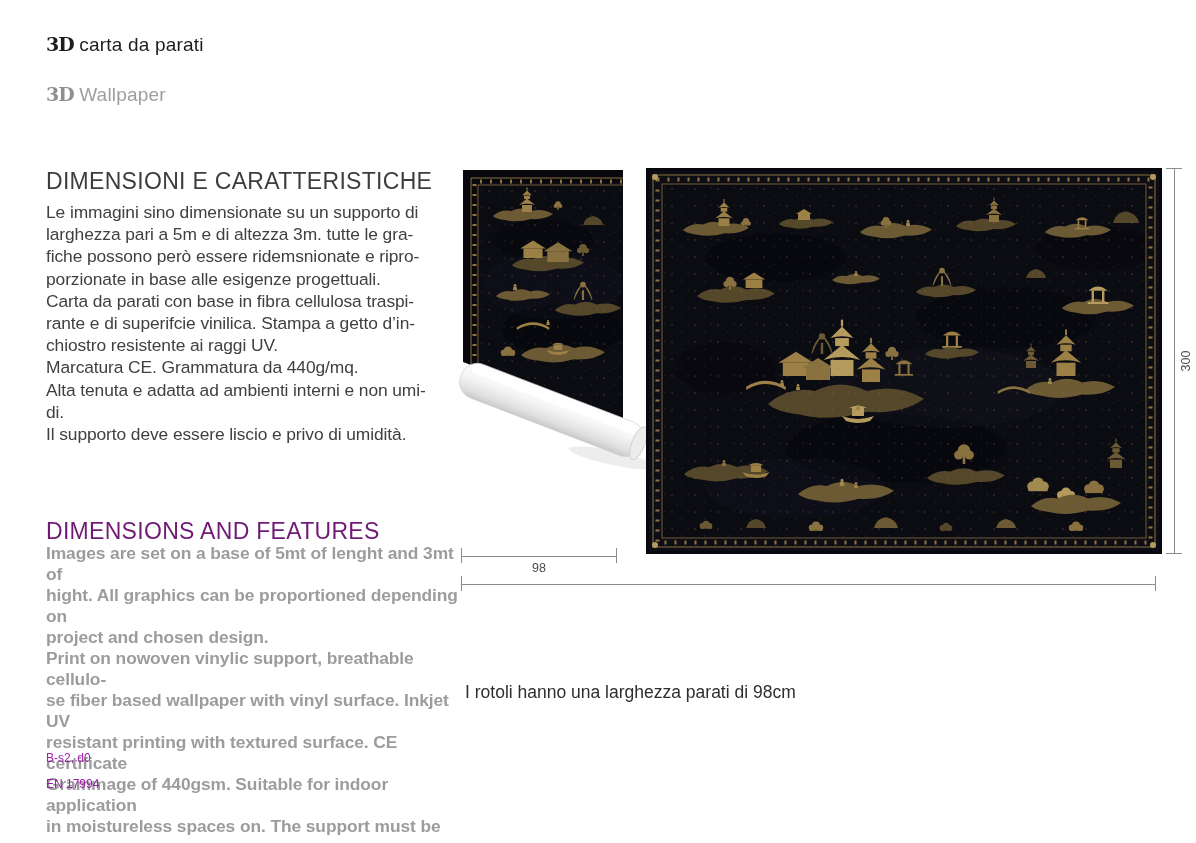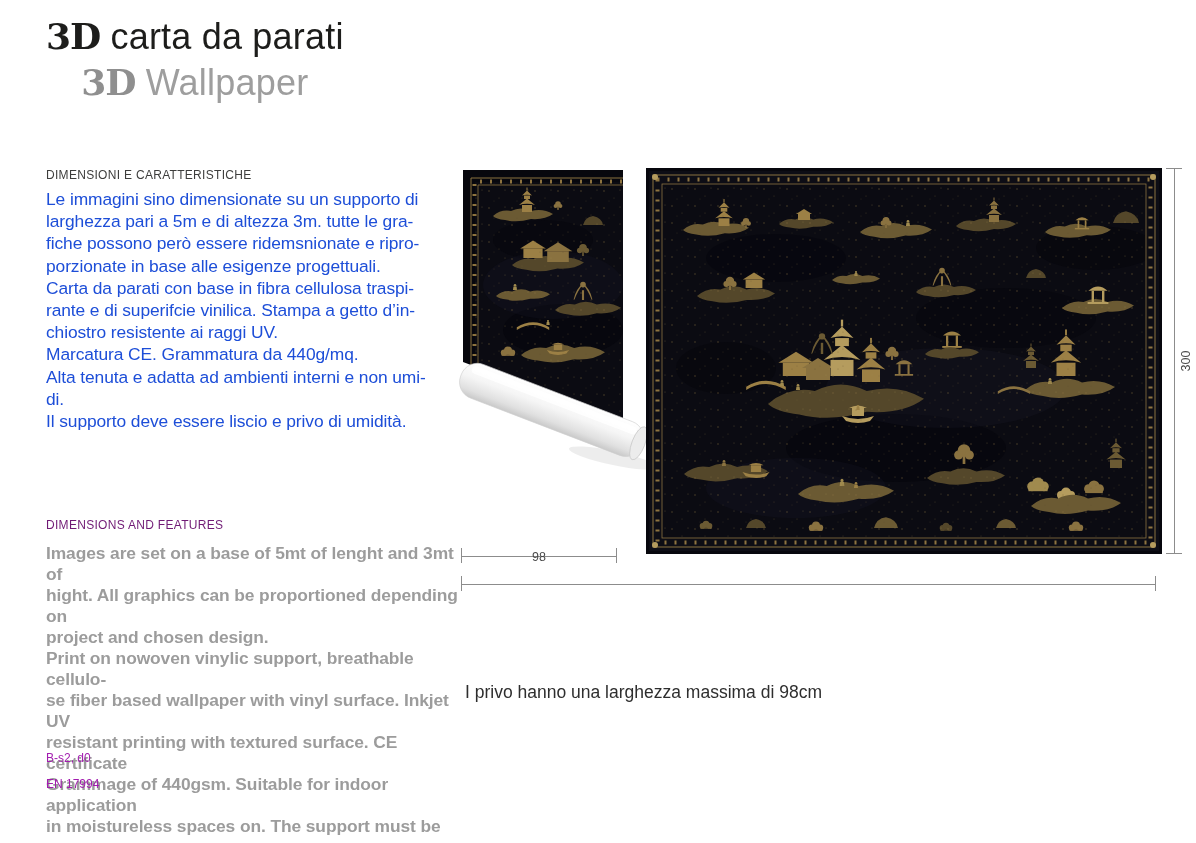--- a/index.html
+++ b/index.html
@@ -2,45 +2,45 @@
 <html><head>
 <meta charset="utf-8">
 <style>
   * { margin:0; padding:0; box-sizing:border-box; }
   html,body { background:#ffffff; }
   body { font-family:"Liberation Sans", sans-serif; color:#3d3d3c; }
   .page { position:relative; width:1196px; height:843px; background:#fff; overflow:hidden; }
 
   
   header { position:absolute; left:46px; top:22px; }
-  .title-line { font-size:36px; line-height:28px; letter-spacing:0.2px; color:#1d1d1b; }
+  .title-line { font-size:19px; line-height:44px; letter-spacing:0.2px; color:#1d1d1b; }
   .title-line .logo { font-family:"DejaVu Serif", serif; font-weight:700; letter-spacing:-1px; }
-  .title-line.en { margin-top:17px; color:#9e9e9e;text-align:center; }
+  .title-line.en { margin-top:5px; color:#9e9e9e; }
   .title-line.en .logo { color:#8f8f8f; }
 
   
-  h3.sec { position:absolute; left:46px; font-size:12px; font-weight:400; letter-spacing:0.3px; color:#3d3d3c; }
+  h3.sec { position:absolute; left:46px; font-size:23px; font-weight:400; letter-spacing:0.3px; color:#3d3d3c; }
   #heading-it { top:168px; }
   #heading-en { top:518px; color:#701a75; }
   p.body { position:absolute; left:46px; width:412px; font-size:17.4px; line-height:22.2px; letter-spacing:-0.1px; }
-  #body-it { top:188px; color:#1d4ed8; }
+  #body-it { top:201px; color:#404040; }
   #body-en { top:543px; color:#9c9c9c; line-height:21px;font-weight:bold; }
   #cert { position:absolute; left:46px; top:745px; font-size:12px; line-height:26px; color:#a21caf; }
 
   
   #strip-svg { position:absolute; left:463px; top:170px; width:190px; height:300px; overflow:visible; }
   #panel-svg { position:absolute; left:646px; top:168px; width:516px; height:386px; }
 
   
   .dim { position:absolute; }
   .dim .tick, .dim .dline { background:#8c8c8c; position:absolute; }
   .dim-h .tick { top:0; width:1px; height:15px; }
   .dim-h .t-l { left:0; } .dim-h .t-r { right:0; }
   .dim-h .dline { left:0; right:0; top:8px; height:1px; }
-  .dim-h .dlabel { position:absolute; top:2px; left:0; right:0; text-align:center;
+  .dim-h .dlabel { position:absolute; top:13px; left:0; right:0; text-align:center;
                    font-size:12.5px; color:#4a4a4a; }
   #dim98  { left:461px; top:548px; width:156px; height:32px; }
   #dim500 { left:461px; top:576px; width:695px; height:32px; }
   #dim300 { left:1165px; top:168px; width:32px; height:386px; }
   .dim-v .tick { left:1px; width:16px; height:1px; }
   .t-t { top:0; } .t-b { bottom:0; }
   .dim-v .dline { left:9px; top:0; bottom:0; width:1px; }
   .dim-v .dlabel-wrap { position:absolute; left:12px; top:0; bottom:0; width:18px; }
   .dim-v .dlabel { position:absolute; top:50%; left:50%;
                    transform:translate(-50%,-50%) rotate(-90deg);
@@ -299,15 +299,15 @@
 
   <div class="dim dim-v" id="dim300">
     <span class="tick t-t"></span>
     <span class="dline"></span>
     <span class="tick t-b"></span>
     <span class="dlabel-wrap">
       <span class="dlabel">300</span>
     </span>
   </div>
 
-  <div id="caption-it">I privo hanno una larghezza massima di 98cm</div>
+  <div id="caption-it">I rotoli hanno una larghezza parati di 98cm</div>
 
 </div>
 
 </body></html>

